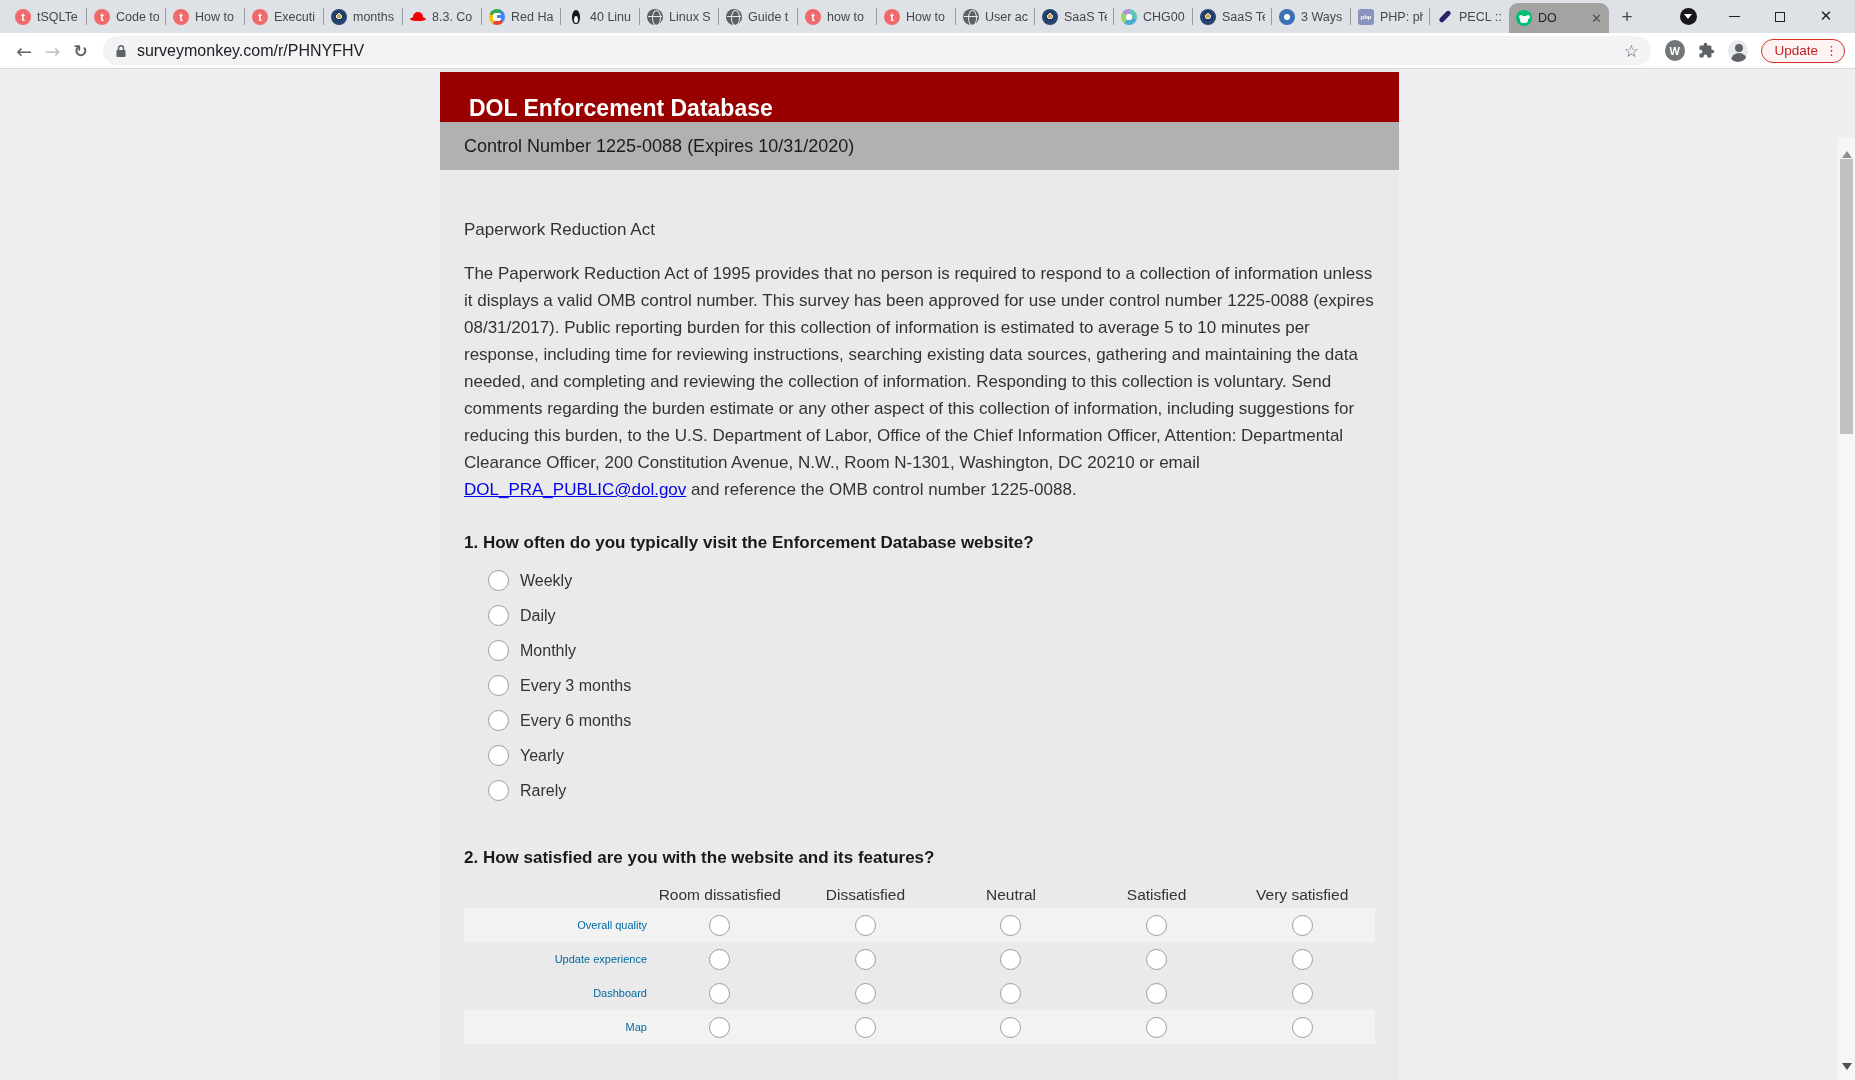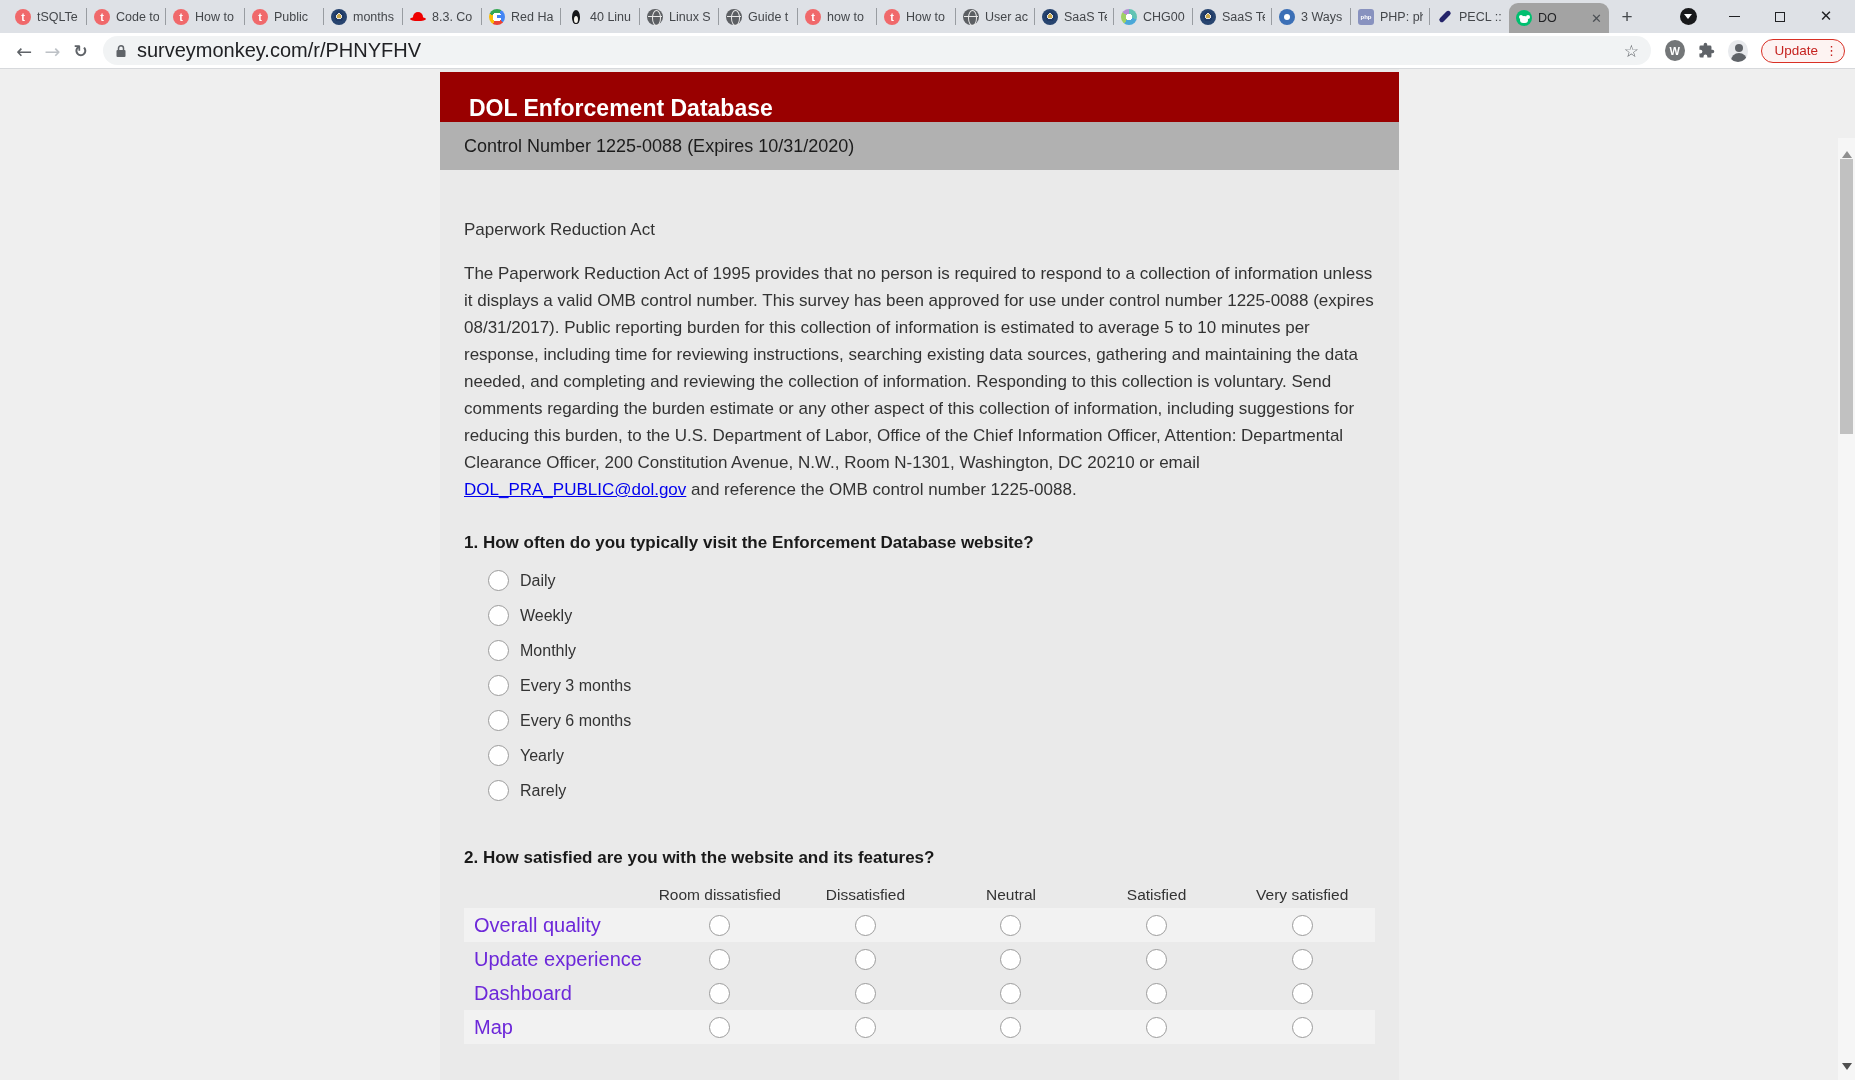--- a/index.html
+++ b/index.html
@@ -28,21 +28,21 @@
   .toolbar{height:36px;background:#fff;border-bottom:1px solid #d7d9dc;display:flex;align-items:center;padding:0 10px;}
   .navbtn{width:30px;height:30px;display:flex;align-items:center;justify-content:center;
     font-family:"DejaVu Sans",sans-serif;font-size:19px;color:#5f6368;}
   .navbtn.disabled{color:#bdc1c6;}
   .i-back::before{content:"←";}
   .i-fwd::before{content:"→";}
   .i-reload::before{content:"↻";font-size:17px;font-weight:bold;}
   .omnibox{height:29px;background:#f1f3f4;border-radius:15px;flex:0 0 1548px;margin-left:8px;
     display:flex;align-items:center;padding:0 12px;}
   .lock-icon{display:flex;}
-  .url-text{margin-left:10px;font-size:20px;color:#202124;}
+  .url-text{margin-left:10px;font-size:16px;color:#202124;}
   .star{margin-left:auto;font-family:"DejaVu Sans",sans-serif;font-size:17px;color:#5f6368;}
   .star::before{content:"☆";}
   .ext-w{width:21px;height:21px;margin-left:14px;background:#737678;border-radius:50%;
     display:flex;align-items:center;justify-content:center;color:#fff;font-size:11px;font-weight:bold;}
   .ext-w::before{content:"W";}
   .puzzle{margin-left:13px;display:flex;}
   .avatar{width:22px;height:22px;margin-left:13px;background:#e8eaed;border-radius:50%;position:relative;overflow:hidden;}
   .avatar::before{content:"";position:absolute;left:7px;top:4px;width:8px;height:8px;background:#5f6368;border-radius:50%;}
   .avatar::after{content:"";position:absolute;left:3px;top:13px;width:16px;height:10px;background:#5f6368;border-radius:8px 8px 0 0;}
   .update-pill{margin-left:13px;height:24px;border:1px solid #d93025;border-radius:13px;background:#fdf3f2;
@@ -101,21 +101,21 @@
   .option-row{height:35px;display:flex;align-items:center;padding-left:24px;}
   .radio{width:21px;height:21px;background:#fff;border:1.5px solid #9c9c9c;border-radius:50%;flex:0 0 21px;}
   .option-label{margin-left:11px;font-size:16px;color:#333;}
   .q2-heading{margin-top:40px;}
   .matrix{margin-top:14px;}
   .matrix-header{display:flex;height:26px;align-items:center;}
   .m-label-col{flex:0 0 183px;}
   .m-col{flex:0 0 145.6px;text-align:center;font-size:15.5px;color:#333;}
   .matrix-row{display:flex;height:34px;align-items:center;width:911px;}
   .matrix-row.shaded{background:#f2f2f2;}
-  .m-row-label{flex:0 0 183px;font-size:20px;color:#6d28d9;padding-left:10px;}
+  .m-row-label{flex:0 0 183px;font-size:11px;color:#0369a1;padding-left:10px;text-align:right;}
   .m-cell{flex:0 0 145.6px;display:flex;justify-content:center;}
 
   
   .scrollbar{position:absolute;right:0;top:69px;bottom:0;width:17px;background:#f6f6f6;}
   .sb-up{position:absolute;top:8px;left:3.5px;width:0;height:0;border:5px solid transparent;border-bottom:7px solid #8f8f8f;}
   .sb-thumb{position:absolute;top:21px;left:2px;width:13px;height:275px;background:#c1c1c1;}
   .sb-down{position:absolute;bottom:5px;left:3.5px;width:0;height:0;border:5px solid transparent;border-top:7px solid #4f4f4f;}
 </style>
 </head>
 <body>
@@ -132,21 +132,21 @@
         <span class="tab-label">Code to</span>
         <span class="sep"></span>
       </div>
     <div class="tab">
         <span class="fav f-t"></span>
         <span class="tab-label">How to</span>
         <span class="sep"></span>
       </div>
     <div class="tab">
         <span class="fav f-t"></span>
-        <span class="tab-label">Public</span>
+        <span class="tab-label">Executi</span>
         <span class="sep"></span>
       </div>
     <div class="tab">
         <span class="fav f-seal"></span>
         <span class="tab-label">months</span>
         <span class="sep"></span>
       </div>
     <div class="tab">
         <span class="fav f-hat"></span>
         <span class="tab-label">8.3. Co</span>
@@ -275,25 +275,25 @@
       <span>Control Number 1225-0088 (Expires 10/31/2020)</span>
     </div>
     <div class="survey-body">
       <div class="pra-heading">Paperwork Reduction Act</div>
       <p class="pra-text"><span>The Paperwork Reduction Act of 1995 provides that no person is required to respond to a collection of information unless it displays a valid OMB control number. This survey has been approved for use under control number 1225-0088 (expires 08/31/2017). Public reporting burden for this collection of information is estimated to average 5 to 10 minutes per response, including time for reviewing instructions, searching existing data sources, gathering and maintaining the data needed, and completing and reviewing the collection of information. Responding to this collection is voluntary. Send comments regarding the burden estimate or any other aspect of this collection of information, including suggestions for reducing this burden, to the U.S. Department of Labor, Office of the Chief Information Officer, Attention: Departmental Clearance Officer, 200 Constitution Avenue, N.W., Room N-1301, Washington, DC 20210 or email </span><a href="#">DOL_PRA_PUBLIC@dol.gov</a><span> and reference the OMB control number 1225-0088.</span></p>
 
       <div class="q-heading q1-heading">1. How often do you typically visit the Enforcement Database website?</div>
       <div class="q1-options">
         <div class="option-row">
             <span class="radio"></span>
+            <span class="option-label">Weekly</span>
+          </div>
+        <div class="option-row">
+            <span class="radio"></span>
             <span class="option-label">Daily</span>
-          </div>
-        <div class="option-row">
-            <span class="radio"></span>
-            <span class="option-label">Weekly</span>
           </div>
         <div class="option-row">
             <span class="radio"></span>
             <span class="option-label">Monthly</span>
           </div>
         <div class="option-row">
             <span class="radio"></span>
             <span class="option-label">Every 3 months</span>
           </div>
         <div class="option-row">

